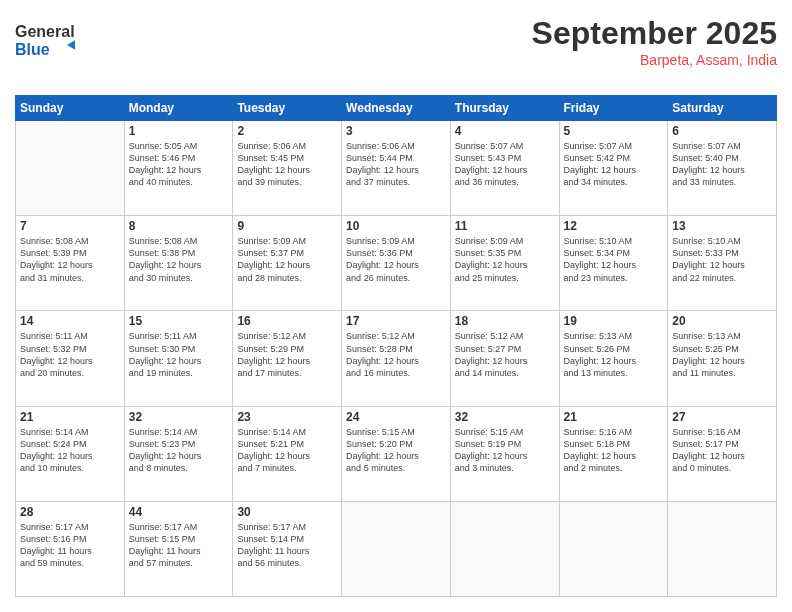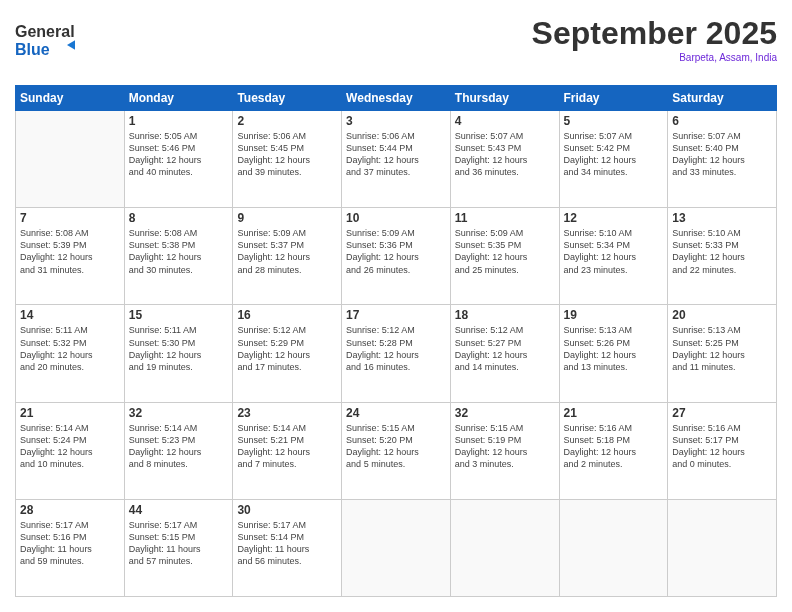--- a/index.html
+++ b/index.html
@@ -29,22 +29,22 @@
     }
     .title-section {
       text-align: right;
     }
     .month-title {
       font-size: 32px;
       font-weight: bold;
       color: #333;
     }
     .subtitle {
-      font-size: 10px;
-      color: #6d28d9;
+      font-size: 14px;
+      color: #ef4444;
     }
     .calendar {
       flex: 1;
       border: 1px solid #ccc;
       border-collapse: collapse;
       width: 100%;
       table-layout: fixed;
     }
     .calendar th {
       background: #1565c0;
@@ -74,20 +74,21 @@
       font-size: 9px;
       color: #444;
       line-height: 1.35;
     }
     .empty-cell {
       background: #f9f9f9;
     }
     table {
       width: 100%;
       border-collapse: collapse;
+      margin-top: 10px;
     }
   </style>
 </head>
 <body>
 
 <div class="page">
   <div class="header">
     <div class="logo-wrapper">
       <div>
         <svg width="60" height="50" viewBox="0 0 60 50">

